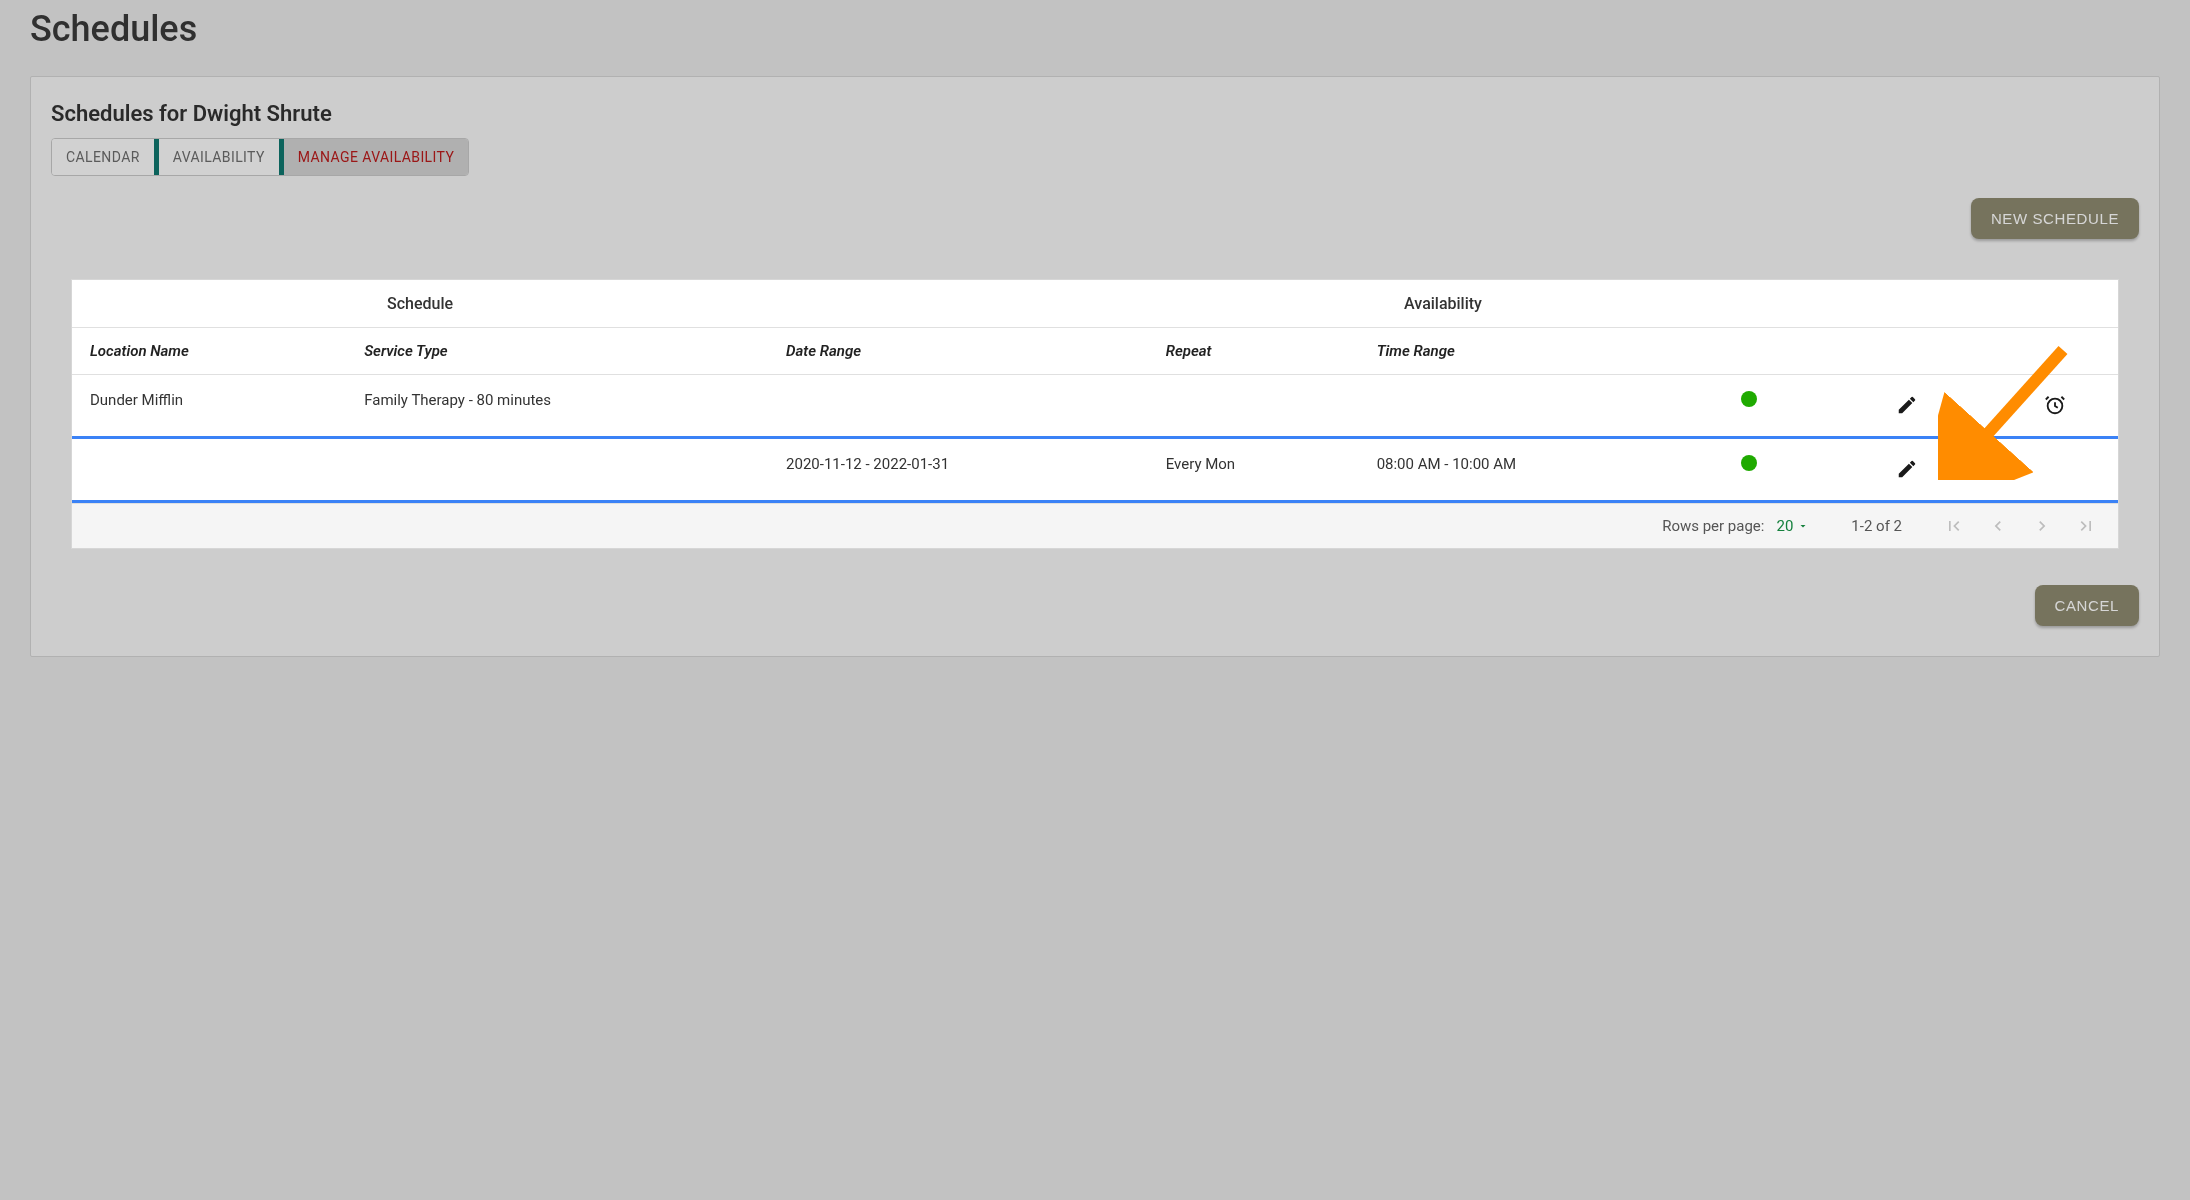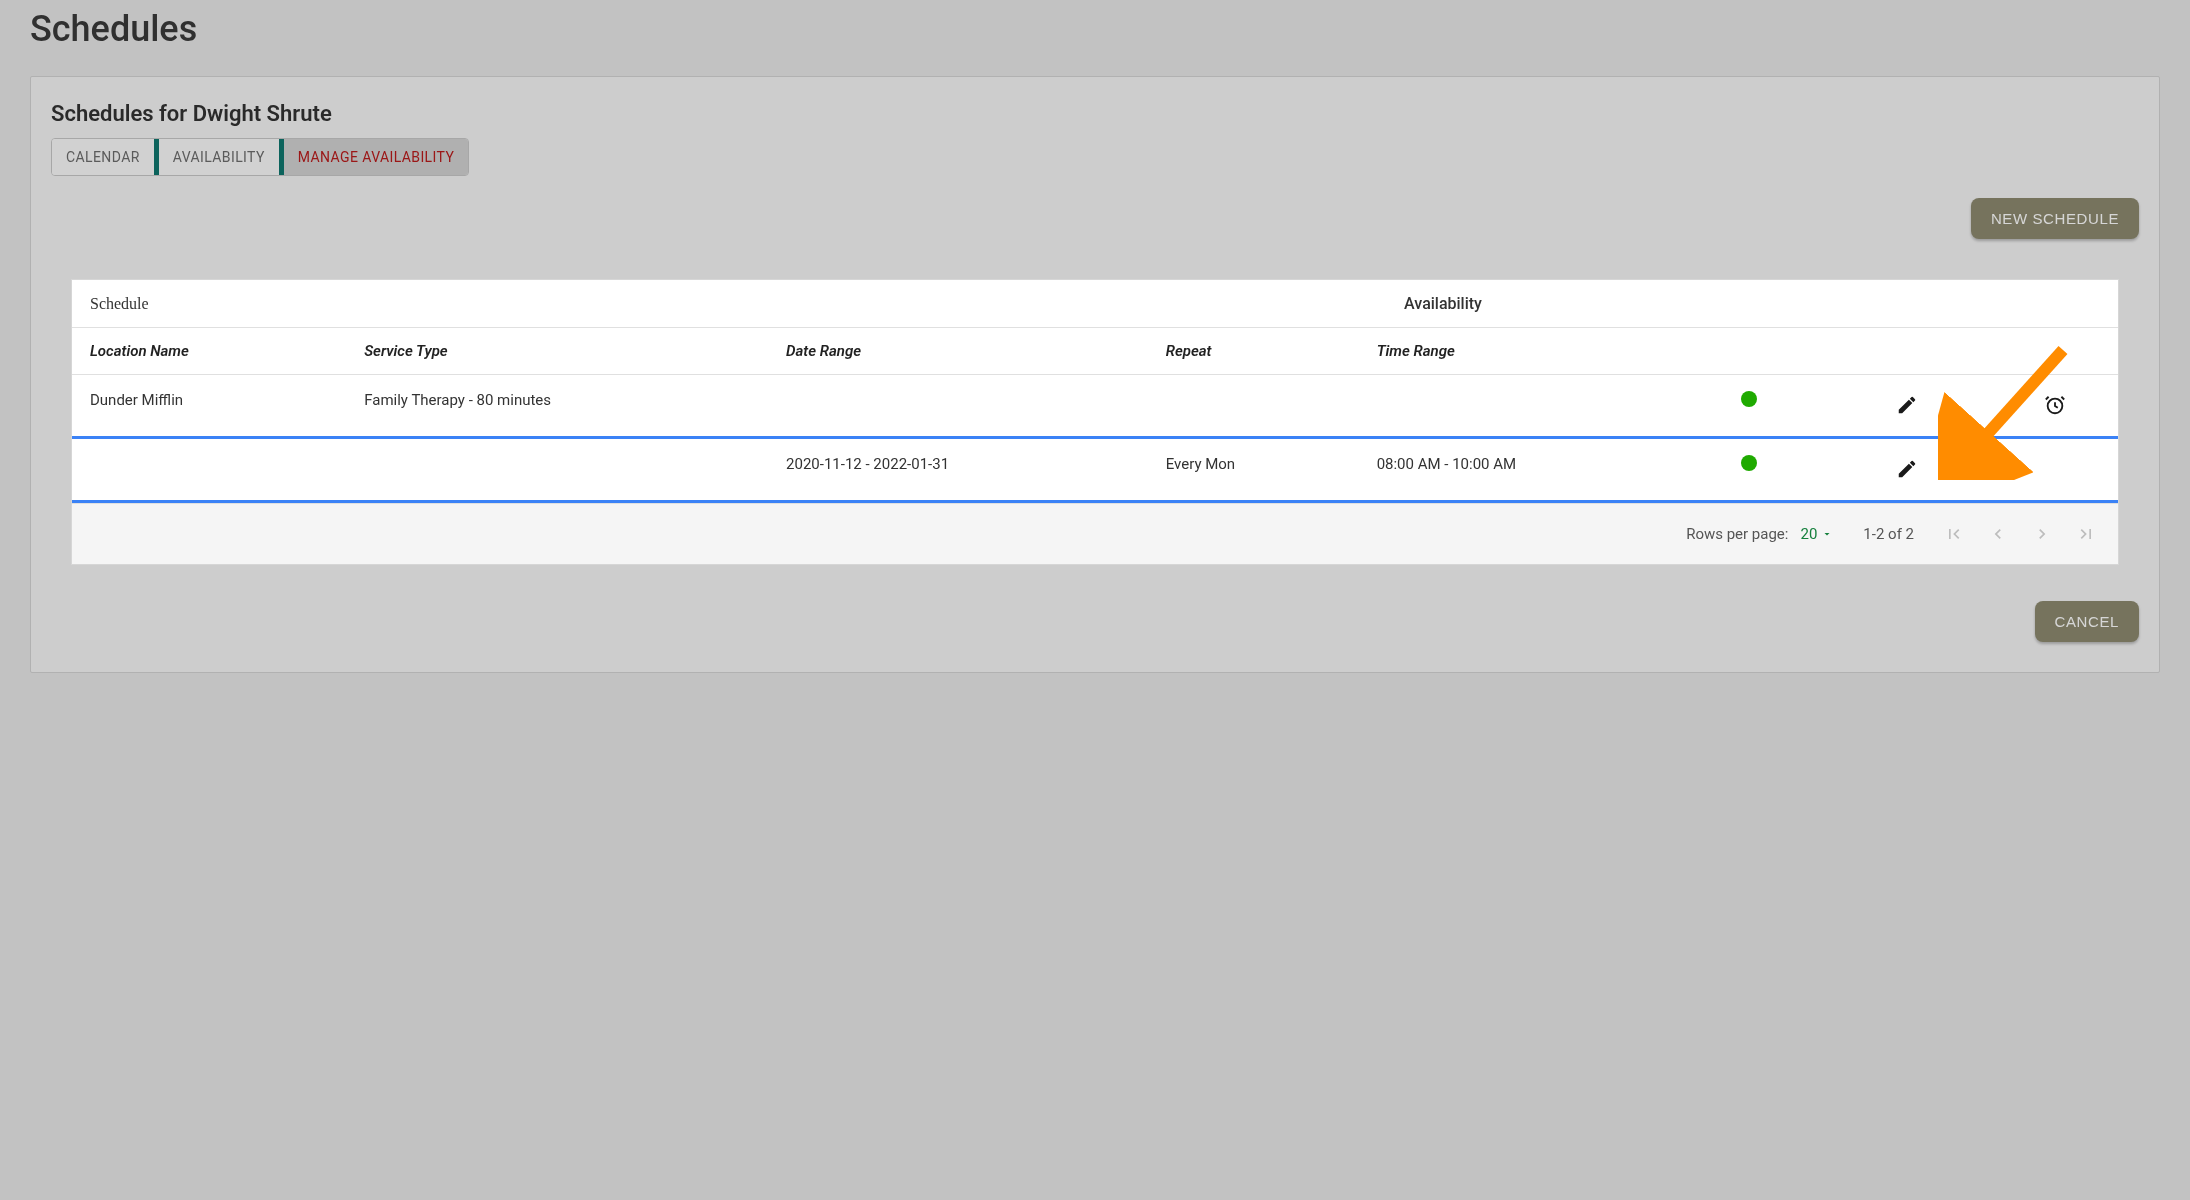--- a/index.html
+++ b/index.html
@@ -139,22 +139,22 @@
     justify-content:center;
     width: 28px; height: 28px;
     cursor: pointer;
     color: #1a1a1a;
   }
   .icon-btn svg { width: 22px; height: 22px; }
   .pagination {
     display: flex;
     justify-content: flex-end;
     align-items: center;
-    gap: 30px;
-    padding: 20px 22px;
+    gap: 42px;
+    padding: 12px 22px;
     border-top: 1px solid #e0e0e0;
     font-size: 15px;
     color: #555;
     background: #f5f5f5;
   }
   .rpp {
     display: flex;
     align-items: center;
     gap: 12px;
   }
@@ -221,21 +221,21 @@
               <col class="col-serv">
               <col class="col-date">
               <col class="col-rep">
               <col class="col-time">
               <col class="col-stat">
               <col class="col-edit">
               <col class="col-clock">
         </colgroup>
         <thead>
           <tr class="group-row">
-            <th colspan="2" style="font-family:Liberation Serif, serif;">Schedule</th>
+            <th colspan="2" style="text-align:center;">Schedule</th>
             <th colspan="6" style="text-align:center;">Availability</th>
           </tr>
           <tr class="head-row">
             <th>Location Name</th>
             <th>Service Type</th>
             <th>Date Range</th>
             <th>Repeat</th>
             <th>Time Range</th>
             <th></th>
                 <th></th>

